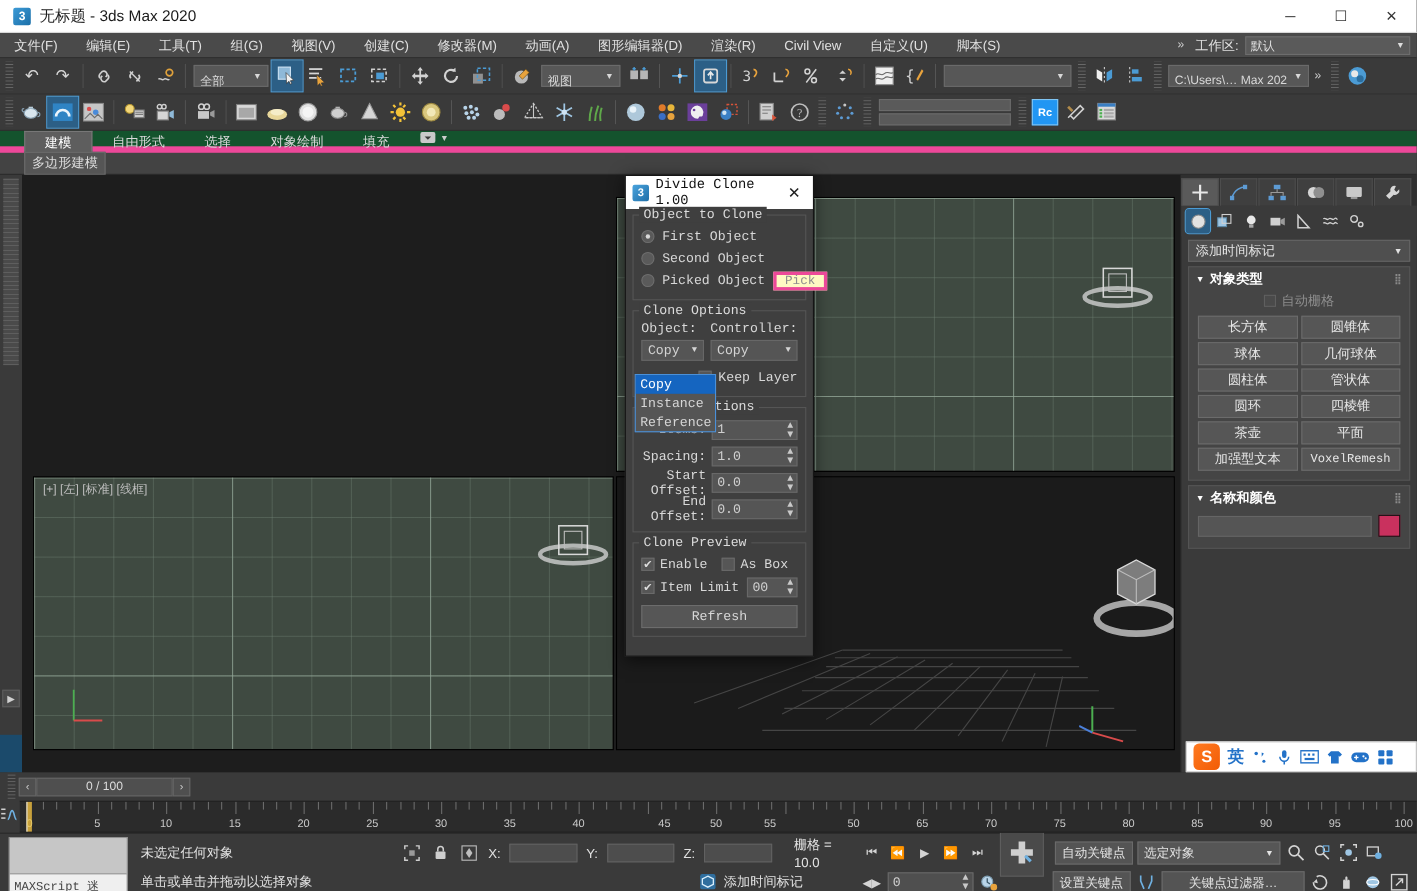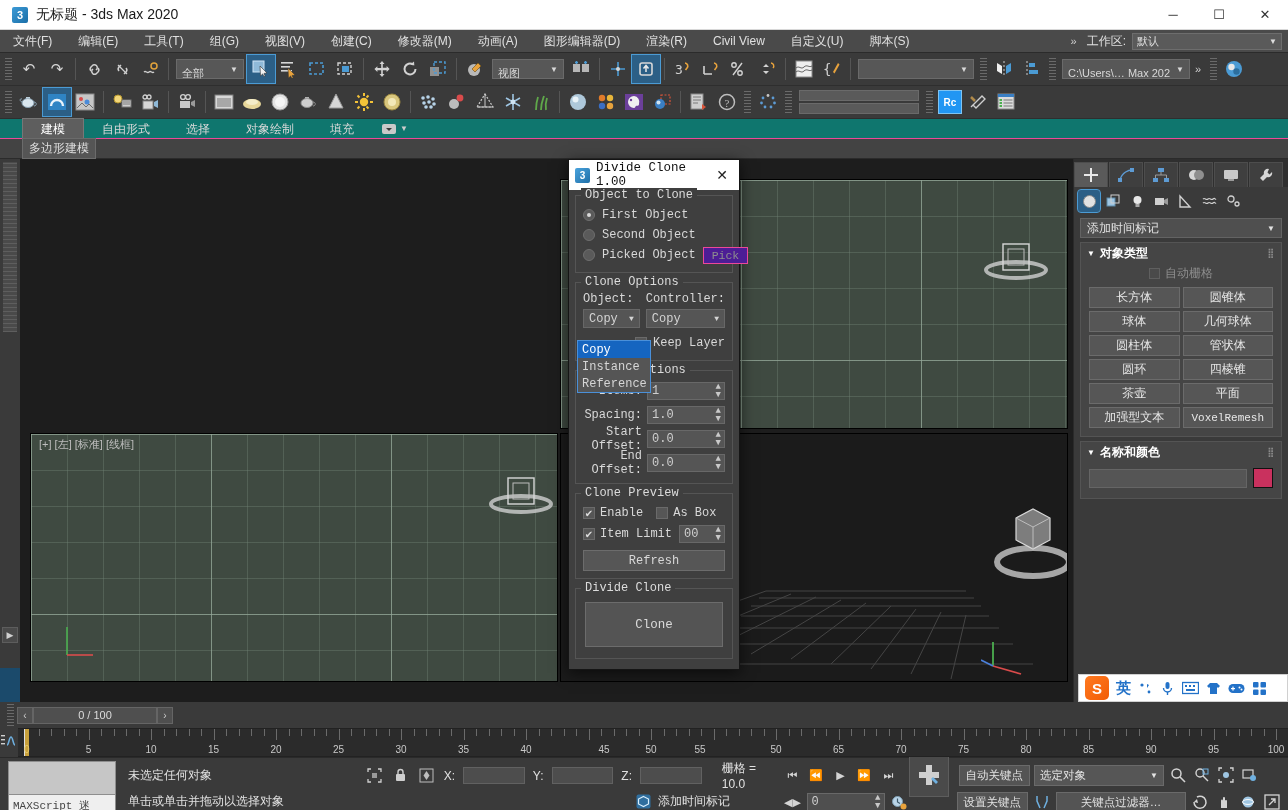--- a/index.html
+++ b/index.html
@@ -56,22 +56,22 @@
   .sep{width:1px;height:22px;background:#2a2a2a;margin:0 4px;border-right:1px solid #555;flex:none;}
   .combo{height:20px;background:#575757;border:1px solid #6a6a6a;color:#d8d8d8;
     font-size:11px;display:flex;align-items:center;padding:0 5px;margin:0 3px;flex:none;
     font-family:"Liberation Sans",sans-serif;}
   .combo .cv{flex:1;white-space:nowrap;overflow:hidden;margin-top:8px;}
   .combo .ar{font-size:8px;margin-left:6px;}
   .rc-badge{width:24px;height:24px;background:#2196f3;color:#fff;font-size:10px;font-weight:bold;
     display:flex;align-items:center;justify-content:center;border:1px solid #7fc4f2;}
 
   
-  .ribbon{height:20px;background:#0f766e;display:flex;align-items:center;padding-left:22px;
-    border-bottom:1px solid #ec4899;}
+  .ribbon{height:20px;background:#14532d;display:flex;align-items:flex-start;padding-left:22px;
+    border-bottom:6px solid #ec4899;}
   .rtab{font-size:12px;color:#d9d9d9;padding:2px 18px 2px;line-height:16px;}
   .rtab.active{background:#5e5e5e;border:1px solid #777;border-bottom:none;color:#fff;}
   .ribbon2{height:20px;background:#434343;display:flex;align-items:center;padding-left:22px;
     border-bottom:1px solid #2b2b2b;}
   .rsub{font-size:12px;color:#ddd;background:#555;border:1px solid #6b6b6b;padding:1px 6px;}
 
   
   .main{height:543px;display:flex;background:#2e2e2e;position:relative;}
   .leftstrip{width:20px;background:#3a3a3a;position:relative;}
   .vp-area{flex:1;position:relative;background:#1d1d1d;}
@@ -165,21 +165,21 @@
   .dlg-tx{font-size:12.5px;color:#111;font-family:"Liberation Mono",monospace;flex:1;}
   .dlg-x{width:22px;height:22px;display:flex;align-items:center;justify-content:center;color:#222;font-size:14px;}
   .dlg-body{padding:5px 6px 8px;}
   .group{border:1px solid #555;margin-bottom:9px;padding:9px 7px 7px;position:relative;}
   .group>.gl{position:absolute;top:-8px;left:5px;background:#3f3f3f;padding:0 4px;color:#dcdcdc;
     font-size:12px;font-family:"Liberation Mono",monospace;}
   .radio-row{display:flex;align-items:center;gap:7px;height:20px;}
   .radio{width:12px;height:12px;border-radius:50%;background:#5a5a5a;border:1px solid #6e6e6e;position:relative;flex:none;}
   .radio.sel::after{content:"";position:absolute;inset:3px;border-radius:50%;background:#d9d9d9;}
   .lbl{color:#d8d8d8;font-size:12px;font-family:"Liberation Mono",monospace;white-space:nowrap;}
-  .pickbtn{margin-left:auto;height:17px;background:#4c1d95;border:1px solid #ec4899;color:#8e8e8e;
+  .pickbtn{margin-left:auto;height:17px;background:#fef9c3;border:3px solid #ec4899;color:#8e8e8e;
     font-size:11.5px;padding:0 8px;display:flex;align-items:center;font-family:"Liberation Mono",monospace;text-align:right;}
   .dcombo{height:19px;background:#555;border:1px solid #676767;color:#d4d4d4;font-size:12px;
     display:flex;align-items:center;padding:0 5px;font-family:"Liberation Mono",monospace;}
   .dcombo .ar{margin-left:auto;font-size:8px;}
   .dropdown{position:absolute;background:#555;border:1px solid #4a90d9;z-index:60;width:74px;}
   .dd-item{height:17px;display:flex;align-items:center;padding-left:4px;color:#d6d6d6;font-size:12px;
     font-family:"Liberation Mono",monospace;}
   .dd-item.sel{background:#1565c0;color:#fff;}
   .fieldrow{display:flex;align-items:center;gap:5px;height:21px;margin-bottom:3px;}
   .frlabel{flex:1;text-align:right;color:#d8d8d8;font-size:12px;font-family:"Liberation Mono",monospace;}
@@ -825,24 +825,20 @@
             <span class="chk">✔</span>
             <span class="lbl">Item Limit</span>
             <span class="spinner" style="width:60px;margin-left:2px">
               <span>00</span>
               <span class="sp">▲<br>▼</span>
             </span>
           </div>
           <div class="wbtn" style="margin-top:5px">Refresh</div>
         </div>
 
-        <div class="group" style="margin-bottom:2px">
-          <div class="gl">Divide Clone</div>
-          <div class="clonebtn">Clone</div>
-        </div>
       </div>
 
       <div class="dropdown" style="left:8px;top:180px;">
         <div class="dd-item sel">Copy</div>
         <div class="dd-item">Instance</div>
         <div class="dd-item">Reference</div>
       </div>
     </div>
   </div>
 

